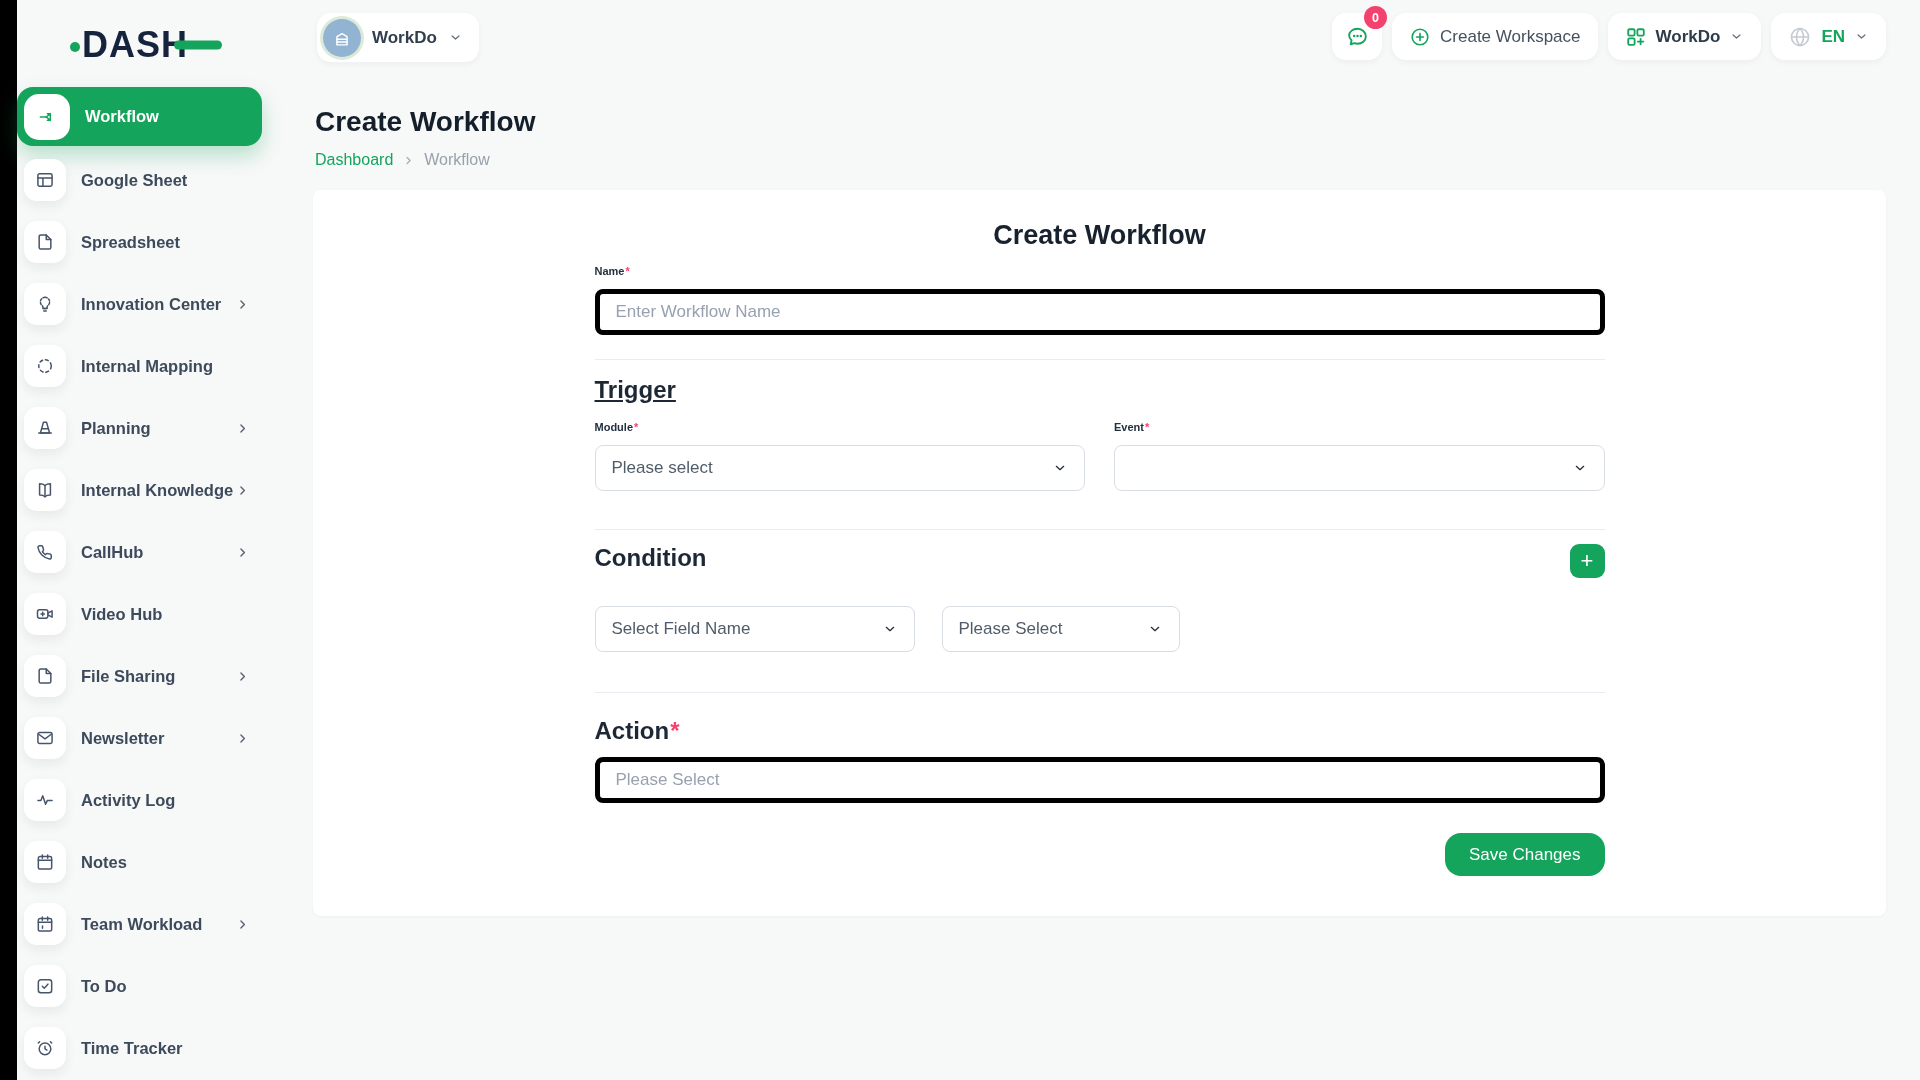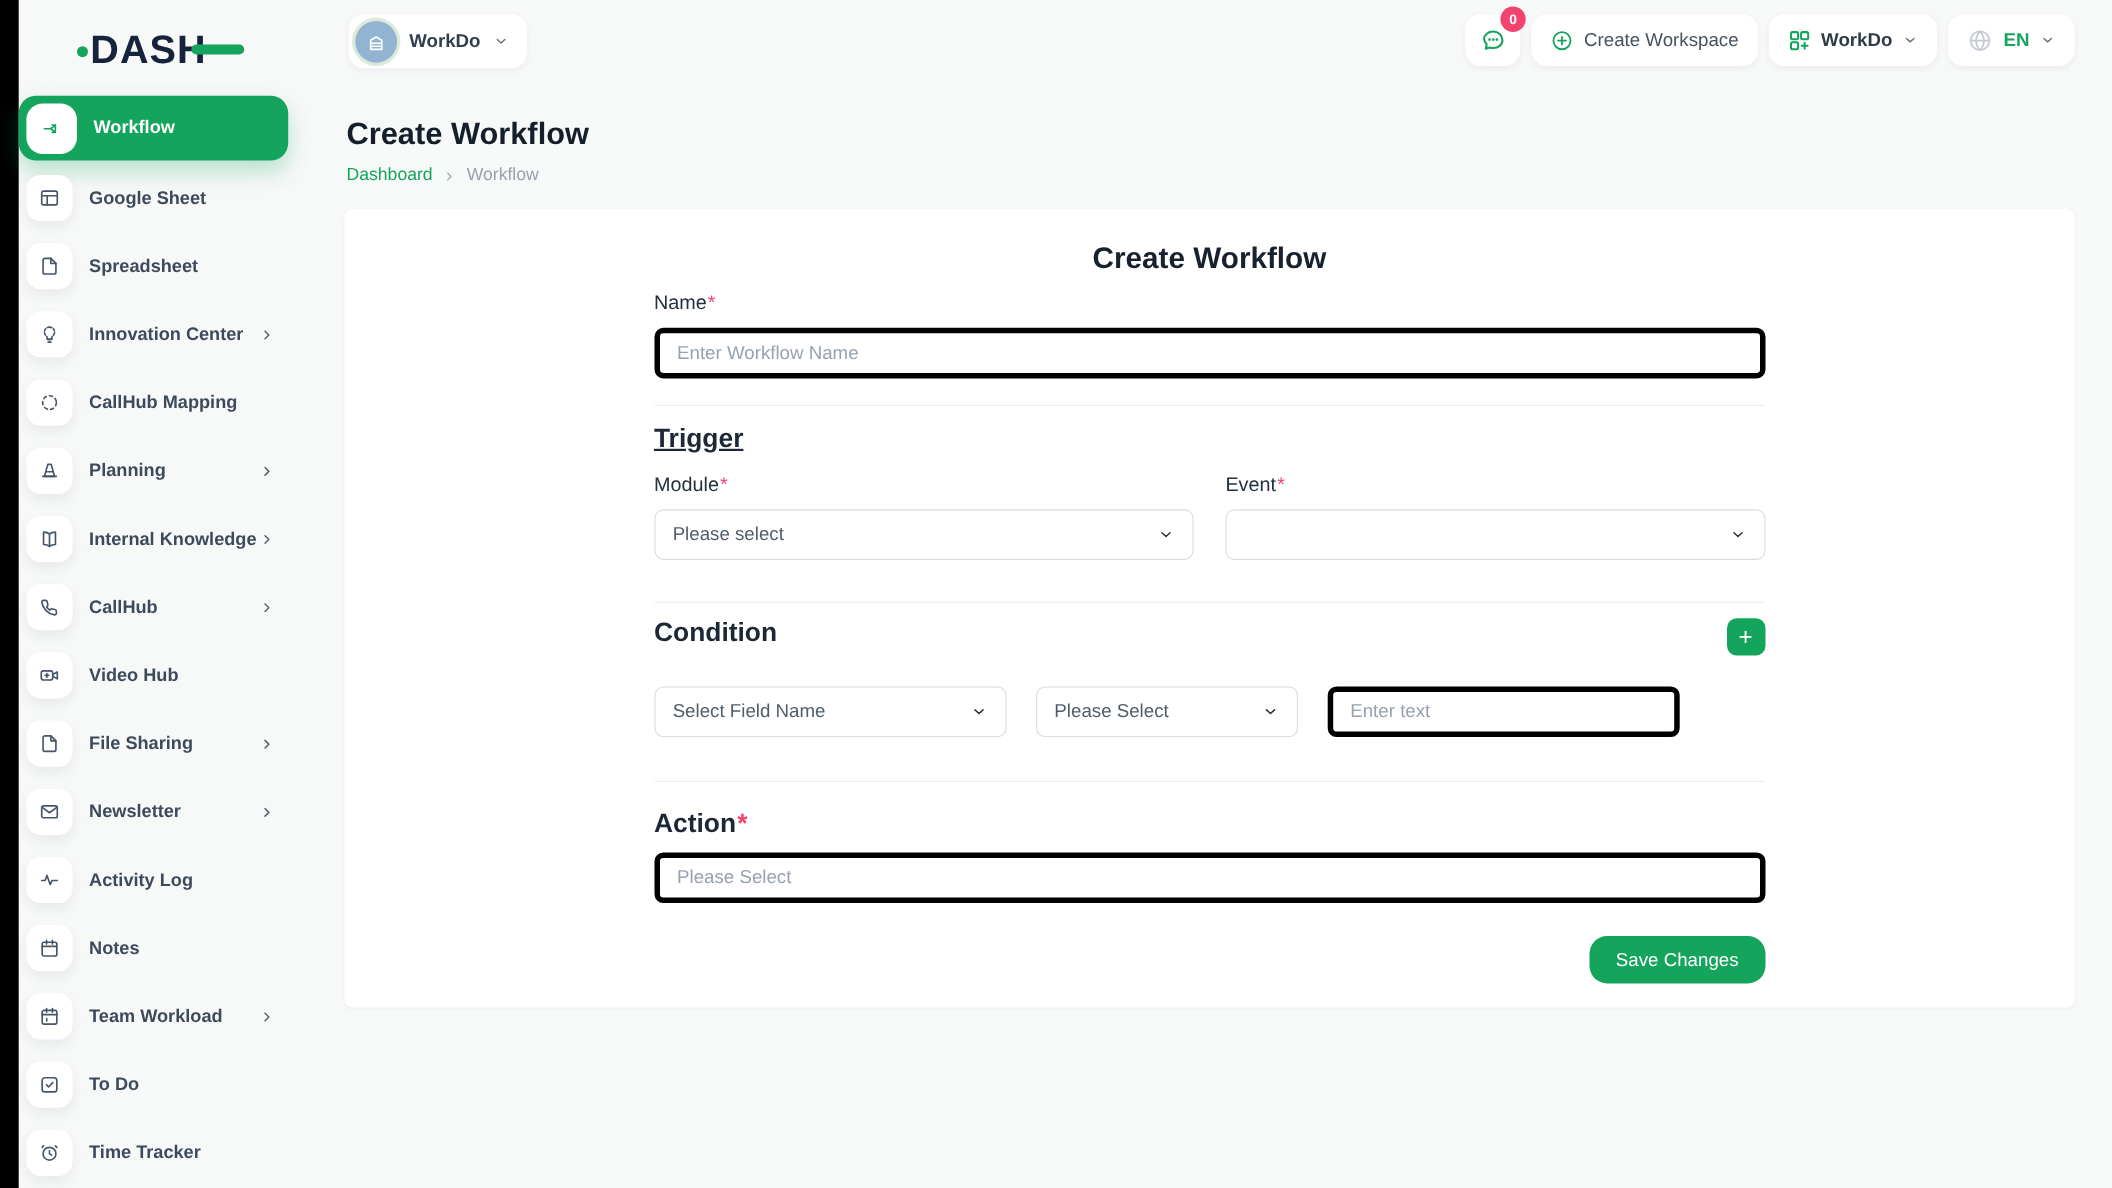--- a/index.html
+++ b/index.html
@@ -78,21 +78,21 @@
   .crumb-sep { display:flex; color:#a6aeb8; }
   .crumb-sep svg { width:13px; height:13px; }
   .crumb-current { color:#98a1ab; }
 
   
   .card { position:absolute; left:313px; top:190px; width:1573px; height:726px;
           background:#fff; border-radius:8px; box-shadow:0 1px 3px rgba(0,0,0,.04); }
   .card-inner { width:1010px; margin:0 auto; padding-top:30px; }
   .form-title { text-align:center; font-size:27px; font-weight:bold; color:#18222e; margin-bottom:14px; }
 
-  .field-label { font-size:18px; font-weight:normal; color:#23303e; margin-bottom:12px; }
+  .field-label { font-size:11px; font-weight:bold; color:#23303e; margin-bottom:12px; }
   .req { color:var(--badge); margin-left:1px; }
 
   .text-input { width:100%; height:46px; border:5px solid #000000; border-radius:8px;
                 padding:0 16px; font-size:17px; color:#404c5a; background:#fff;
                 font-family:"Liberation Sans", sans-serif; outline:none; }
   .text-input::placeholder { color:#97a1b0; }
 
   .select { height:46px; border:1px solid #d8dde4; border-radius:8px; background:#fff;
             display:flex; align-items:center; padding:0 16px; cursor:pointer; }
   .select-value { font-size:17px; color:#505c69; }
@@ -169,21 +169,21 @@
             <path d="M9.5 6.5l5.5 5.5-5.5 5.5"></path>
           </svg>
         </span>
       </div>
       <div class="nav-item">
         <span class="nav-icon">
           <svg viewBox="0 0 24 24" fill="none" stroke="currentColor" stroke-width="1.8" stroke-linecap="round" stroke-linejoin="round">
             <circle cx="12" cy="12" r="7.5" stroke-dasharray="3.5 3.5"></circle>
           </svg>
         </span>
-        <span class="nav-label">CallHub Mapping</span>
+        <span class="nav-label">Internal Mapping</span>
       </div>
       <div class="nav-item">
         <span class="nav-icon">
           <svg viewBox="0 0 24 24" fill="none" stroke="currentColor" stroke-width="1.8" stroke-linecap="round" stroke-linejoin="round">
             <path d="M10.2 5h3.6l3.7 13H6.5z"></path>
             <path d="M4.5 18h15M8.3 13h7.4"></path>
           </svg>
         </span>
         <span class="nav-label">Planning</span>
         <span class="nav-chevron">
@@ -450,21 +450,20 @@
         </span>
       </div>
       <div class="select">
         <span class="select-value">Please Select</span>
         <span class="select-caret">
           <svg viewBox="0 0 24 24" fill="none" stroke="currentColor" stroke-width="2" stroke-linecap="round" stroke-linejoin="round">
               <path d="M6.5 9.5l5.5 5 5.5-5"></path>
             </svg>
         </span>
       </div>
-      <input class="text-input" type="text" placeholder="Enter text" style="">
     </div>
 
     <div class="divider div-3"></div>
 
     <h3 class="section-heading action-heading">
       <span>Action</span><span class="req">*</span>
     </h3>
     <input class="text-input action-input" type="text" placeholder="Please Select" style="">
 
     <div class="save-row">

